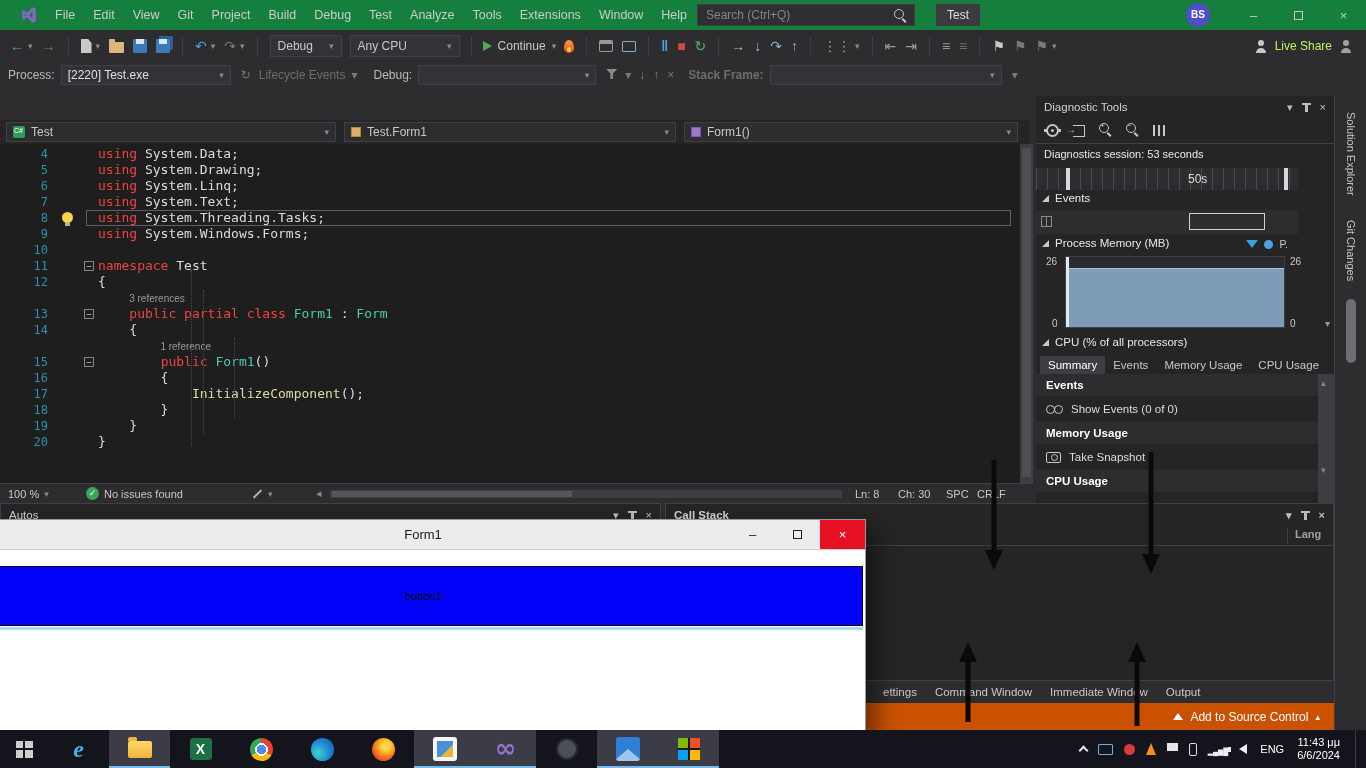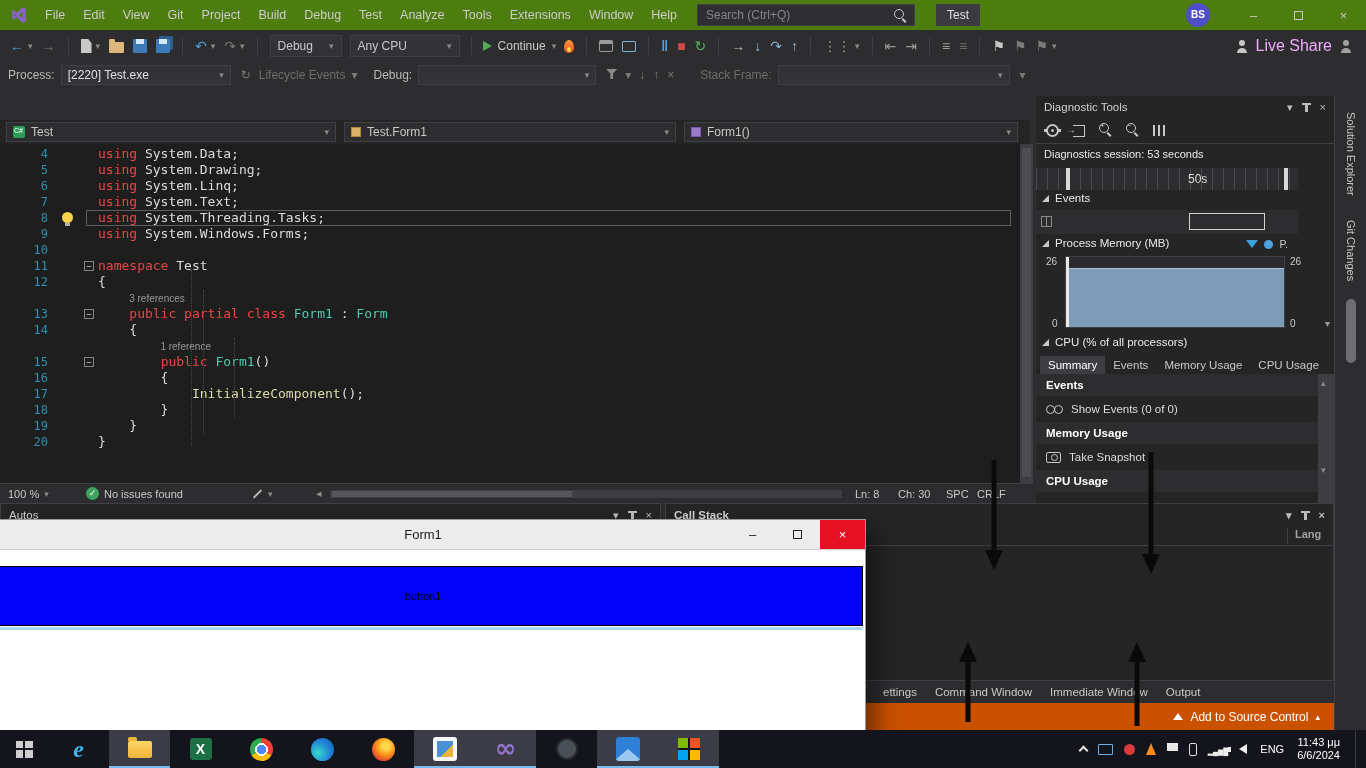--- a/index.html
+++ b/index.html
@@ -13,21 +13,21 @@
   .gl-caret-up::before{content:'▴';}
   .gl-left::before{content:'◂';}
   .gl-close::before{content:'×';}
   .gl-min::before{content:'–';}
   .ic-maxbox{display:inline-block;width:9px;height:9px;border:1px solid #c8c8c8;}
   .ic-pin{display:inline-block;width:3px;height:9px;background:#bdbdbd;position:relative;margin:0 3px;}
   .ic-pin::before{content:'';position:absolute;left:-3px;top:0;width:9px;height:2px;background:#bdbdbd;}
   .ic-winbox{display:inline-block;width:10px;height:8px;border:1px solid #9a9a9a;border-top-width:3px;}
 
   
-  .titlebar{position:absolute;left:0;top:0;width:1366px;height:30px;background:#4d7c0f;display:flex;align-items:center;}
+  .titlebar{position:absolute;left:0;top:0;width:1366px;height:30px;background:#15803d;display:flex;align-items:center;padding-left:10px;}
   .vs-logo{margin:0 8px 0 10px;display:flex;align-items:center;}
   .menubar{display:flex;align-items:center;height:30px;}
   .menu-item{padding:0 9px;font-size:12.5px;color:#cccccc;line-height:30px;cursor:default;}
   .search{position:absolute;left:697px;top:4px;width:218px;height:22px;background:#2f2f33;border:1px solid #3f3f46;
           display:flex;align-items:center;padding-left:8px;}
   .search-text{font-size:12px;color:#848484;flex:1;}
   .search .ic-magnifier{margin-right:7px;}
   .sol-badge{position:absolute;left:936px;top:4px;height:22px;padding:0 11px;background:#3a3a40;color:#e0e0e0;
              font-size:12px;line-height:22px;}
   .avatar{position:absolute;left:1186px;top:3px;width:24px;height:24px;border-radius:50%;background:#4e4ec8;
@@ -43,21 +43,21 @@
   .tb-sep{width:1px;height:18px;background:#3f3f46;margin:0 3px;}
   .dd{display:inline-flex;align-items:center;height:22px;background:#333337;border:1px solid #3f3f46;
       color:#c8c8c8;font-size:12px;padding:0 7px;margin-right:8px;}
   .dd .gl-caret{margin-left:auto;color:#8a8a8a;font-size:9px;padding-left:8px;}
   .dd-config{width:72px;}
   .dd-platform{width:110px;}
   .continue{display:flex;align-items:center;gap:6px;font-size:12px;color:#c8c8c8;margin:0 8px;}
   .continue .gl-caret{color:#8a8a8a;font-size:9px;}
   .ic-play{width:0;height:0;border-left:9px solid #53a957;border-top:5.5px solid transparent;border-bottom:5.5px solid transparent;}
   .tb-right{margin-left:auto;display:flex;align-items:center;gap:8px;padding-right:14px;}
-  .tb-right .label{font-size:16px;color:#f0abfc;}
+  .tb-right .label{font-size:12px;color:#bef264;}
 
   
   .processbar{position:absolute;left:0;top:62px;width:1366px;height:26px;background:#2d2d30;display:flex;align-items:center;padding-left:8px;font-size:12px;}
   .processbar .lbl{color:#b9b9b9;margin-right:6px;}
   .processbar .lbl.dis{color:#6d6d6d;}
   .pdd{display:inline-flex;align-items:center;height:20px;background:#333337;border:1px solid #3f3f46;color:#e0e0e0;
        font-size:12px;padding:0 6px;margin-right:10px;}
   .pdd .gl-caret{margin-left:auto;color:#8a8a8a;font-size:9px;padding-left:6px;}
   .pb-ic{color:#7a7a7a;font-size:12px;margin-right:8px;}
   .ic-funnel{display:inline-block;width:11px;height:10px;background:#8a8a8a;
@@ -388,21 +388,21 @@
     <span class="pb-ic gl gl-caret"></span>
     <span class="lbl" style="margin-left:8px;">Debug:</span>
     <span class="pdd" style="width:178px;">
         <i class="gl gl-caret"></i>
       </span>
     <span class="pb-ic"><span class="ic-funnel"></span></span>
     <span class="pb-ic gl gl-caret"></span>
     <span class="pb-ic">↓</span>
     <span class="pb-ic">↑</span>
     <span class="pb-ic">×</span>
-    <span class="lbl dis" style="margin-left:18px;">Stack Frame:</span>
+    <span class="lbl dis" style="margin-left:6px;font-weight:bold;">Stack Frame:</span>
     <span class="pdd" style="width:232px;">
         <i class="gl gl-caret"></i>
       </span>
     <span class="pb-ic gl gl-caret"></span>
   </div>
 
 
   <div class="navbar">
     <div class="navdd" id="nav1">
       <span class="ic-csproj"></span>

